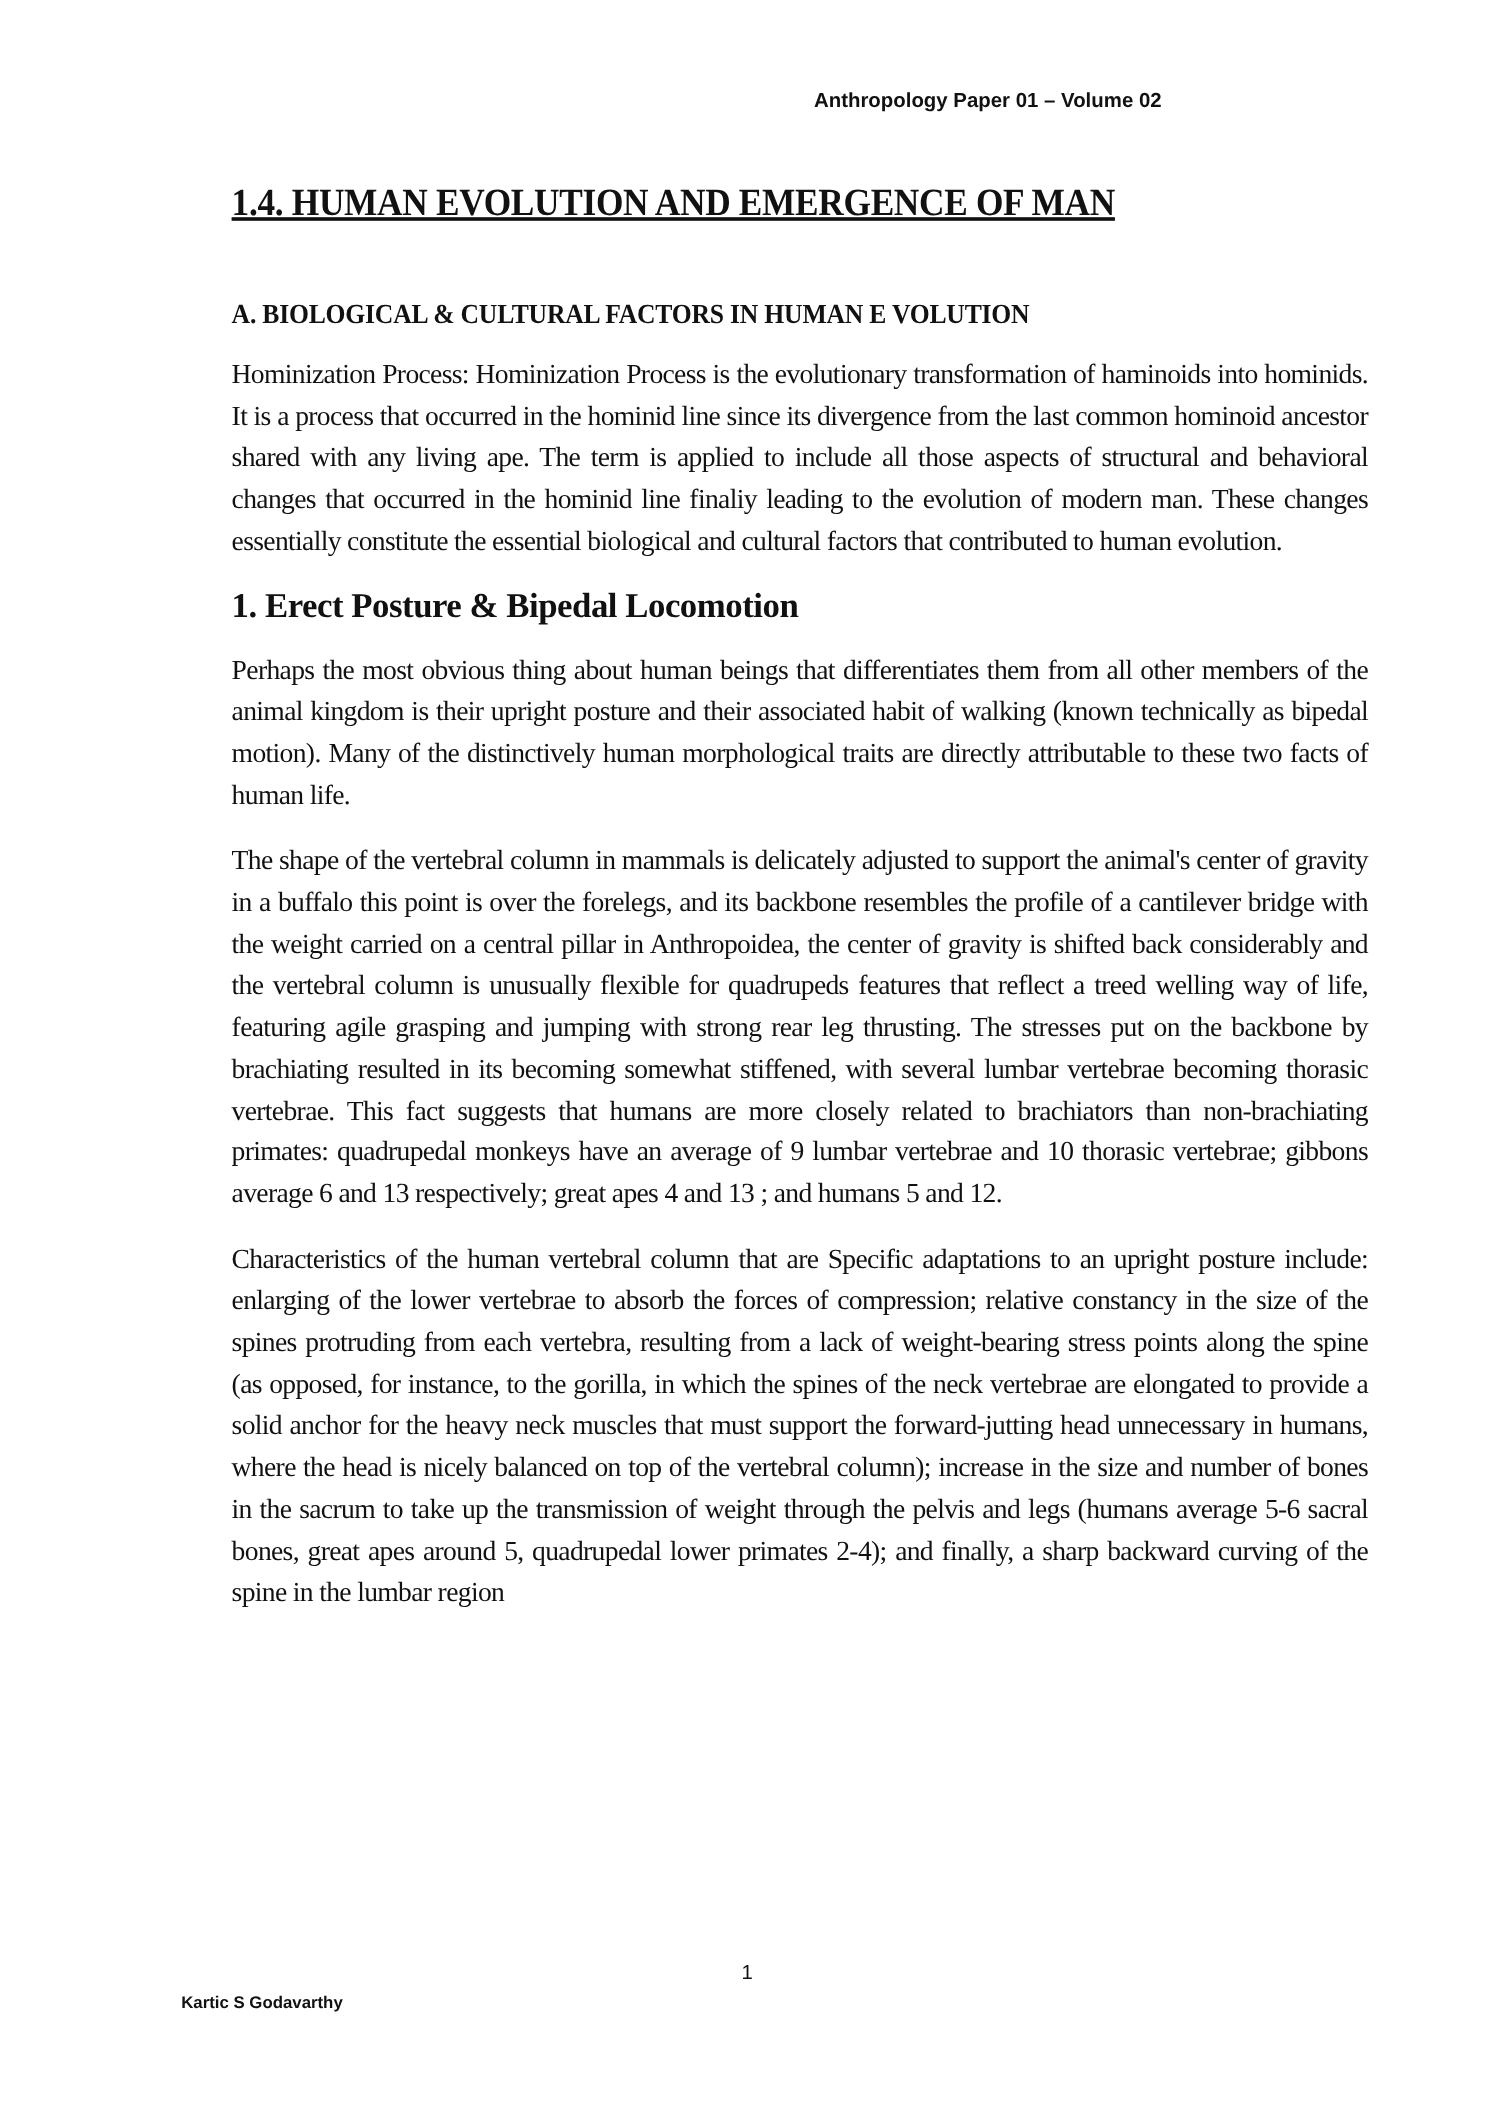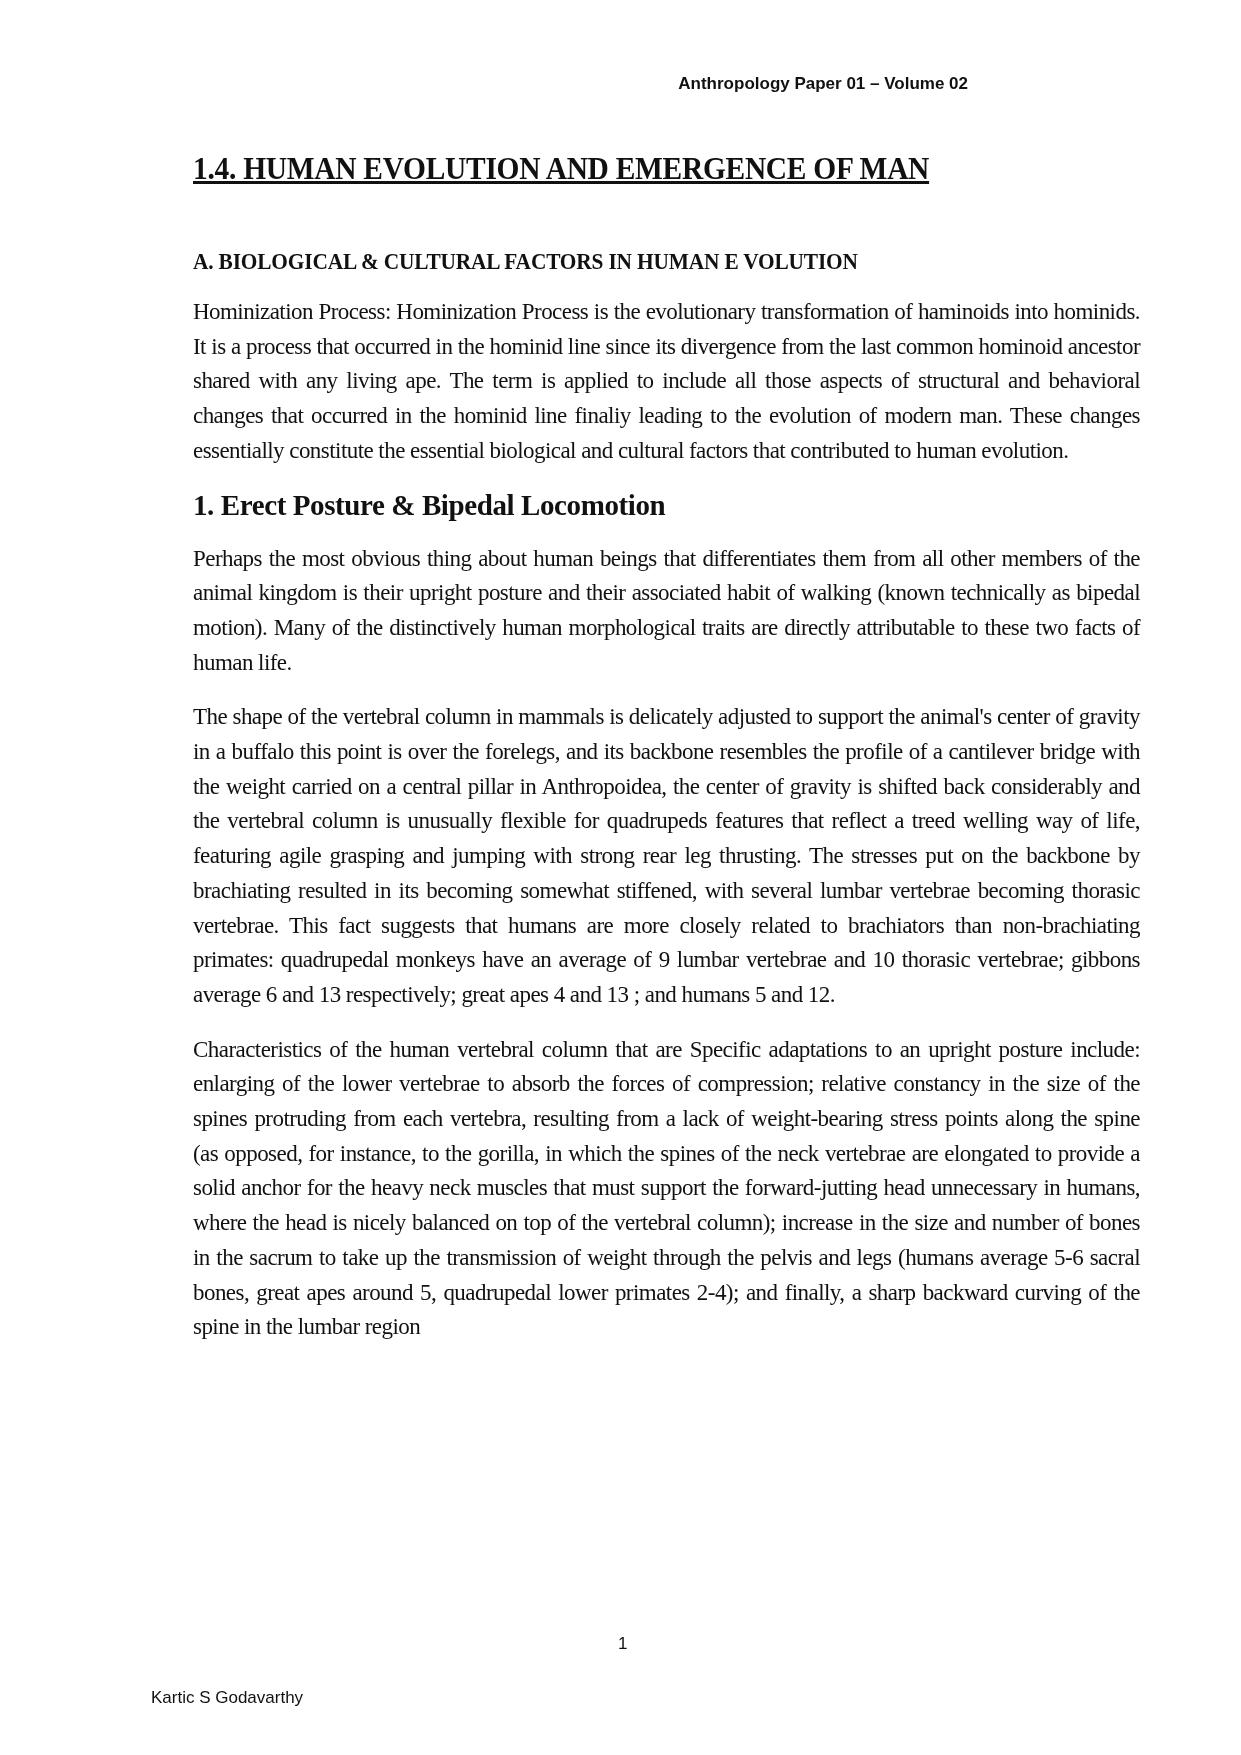--- a/index.html
+++ b/index.html
@@ -28,21 +28,21 @@
   }
   .sub-head {
     font-size: 29px; font-weight: bold; margin: 20px 0 0 0; letter-spacing: -0.4px;
   }
   .page-number {
     position: absolute; top: 1634px; left: 618px;
     font-family: "Liberation Sans", sans-serif; font-size: 17px;
   }
   .footer {
     position: absolute; top: 1660px; left: 151px;
-    font-family: "Liberation Sans", sans-serif; font-weight: normal; font-size: 17px; margin-top: 28px;
+    font-family: "Liberation Sans", sans-serif; font-weight: bold; font-size: 14px;
   }
 </style>
 </head>
 <body>
 
 <div class="header">Anthropology Paper 01 – Volume 02</div>
 
 <div class="content">
   <h1 class="title">1.4. HUMAN EVOLUTION AND EMERGENCE OF MAN</h1>
   <h2 class="section-head">A. BIOLOGICAL &amp; CULTURAL FACTORS IN HUMAN E VOLUTION</h2>

